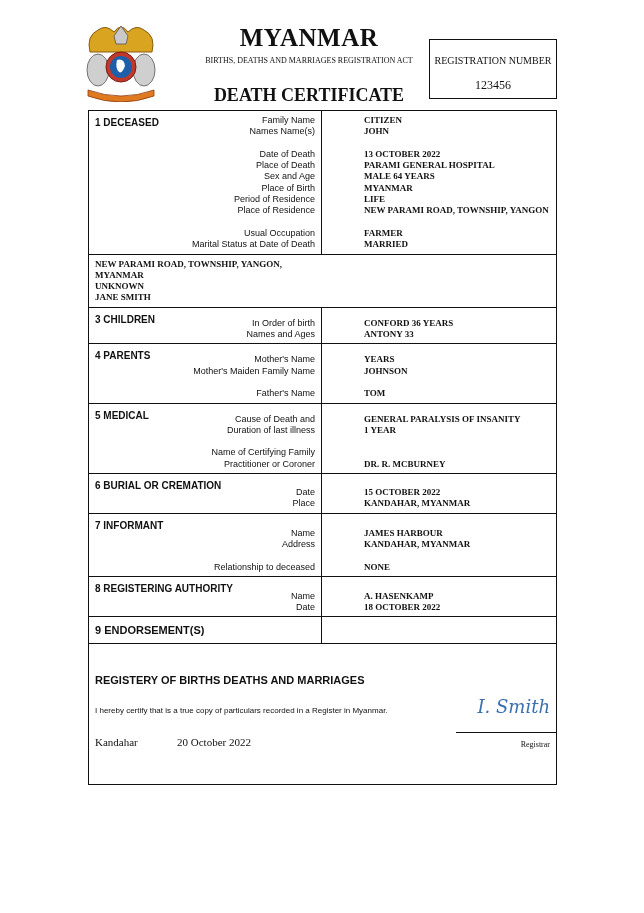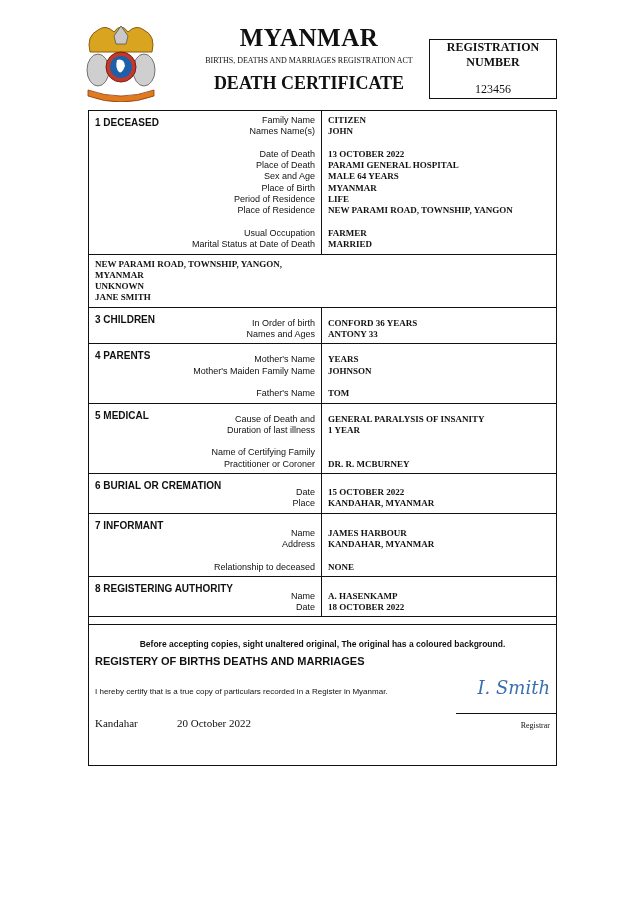--- a/index.html
+++ b/index.html
@@ -2,27 +2,27 @@
 <html><head>
 <meta charset="utf-8">
 <style>
   html, body { margin:0; padding:0; background:#ffffff; }
   body { width:644px; height:913px; position:relative; overflow:hidden; font-family:"Liberation Sans", sans-serif; color:#111; }
   .header { position:absolute; left:84px; top:22px; width:476px; height:82px; }
   .seal { position:absolute; left:0; top:0; width:74px; height:80px; }
   .title-block { position:absolute; left:105px; top:2px; width:240px; text-align:center; font-family:"Liberation Serif", serif; }
   .country { font-size:25px; font-weight:bold; letter-spacing:0.5px; line-height:28px; }
   .act { font-size:8px; line-height:14px; margin-top:2px; }
-  .cert-title { font-size:18px; font-weight:bold; line-height:22px; margin-top:4px; }
+  .cert-title { font-size:18px; font-weight:bold; line-height:22px; margin-top:16px; }
   .reg-box { position:absolute; left:345px; top:17px; width:126px; height:58px; border:1px solid #111; text-align:center; font-family:"Liberation Serif", serif; }
-  .reg-label { font-size:12px; font-weight:bold; }
+  .reg-label { font-size:10px; font-weight:normal; margin-top:15px; }
   .reg-num { font-size:12px; margin-top:12px; }
 
   .cert { position:absolute; left:88px; top:110px; width:469px; border:1px solid #111; box-sizing:border-box; }
-  .sec { display:flex; border-bottom:1px solid #111; position:relative; }
+  .sec { display:flex; border-bottom:1px solid #111; position:relative;gap:36px; }
   .sec-left { width:233px; box-sizing:border-box; border-right:1px solid #111; position:relative; padding:4px 6px 3px 6px; }
   .sec-right { flex:1; padding:4px 6px 3px 6px; }
   .sec-title { position:absolute; left:6px; top:6px; font-size:10px; font-weight:bold; }
   .labels { text-align:right; font-size:9px; line-height:11.3px; }
   .values { font-family:"Liberation Serif", serif; font-size:9px; font-weight:bold; line-height:11.3px; }
   .ln { height:11.3px; white-space:nowrap; }
   .sec9 .sec-left { height:26px; }
   .sec9 .sec-title { top:7px; font-size:11px; }
 
   .footer { position:relative; height:140px; }
@@ -206,26 +206,28 @@
         </div>
       </div>
     <div class="sec-right">
         <div class="values" style="padding-top:10px">
           <div class="ln">A. HASENKAMP</div>
           <div class="ln">18 OCTOBER 2022</div>
         </div>
       </div>
   </div>
   <div class="sec sec9">
+    <div class="sec-left">
+        <div class="sec-title">9 ENDORSEMENT(S)</div>
+      </div>
     <div class="sec-right">
         <div class="values"></div>
       </div>
   </div>
   <div class="footer">
-    <div class="notice">Before accepting copies, sight unaltered original, The original has a coloured background.</div>
     <div class="registry">REGISTERY OF BIRTHS  DEATHS AND MARRIAGES</div>
     <div class="certify">I hereby certify that is a true copy of particulars recorded in a  Register in Myanmar.</div>
     <div class="sig" style="color: rgb(58, 111, 176);">I. Smith</div>
     <div class="sig-line"></div>
     <div class="place">Kandahar</div>
     <div class="date">20 October 2022</div>
     <div class="registrar">Registrar</div>
   </div>
 </div>
 

